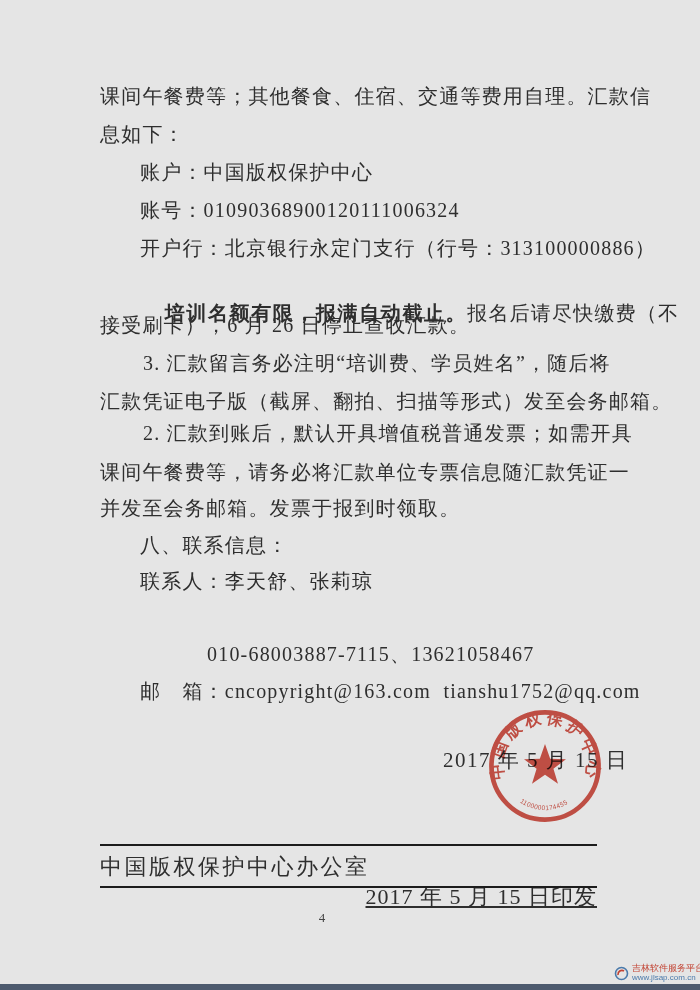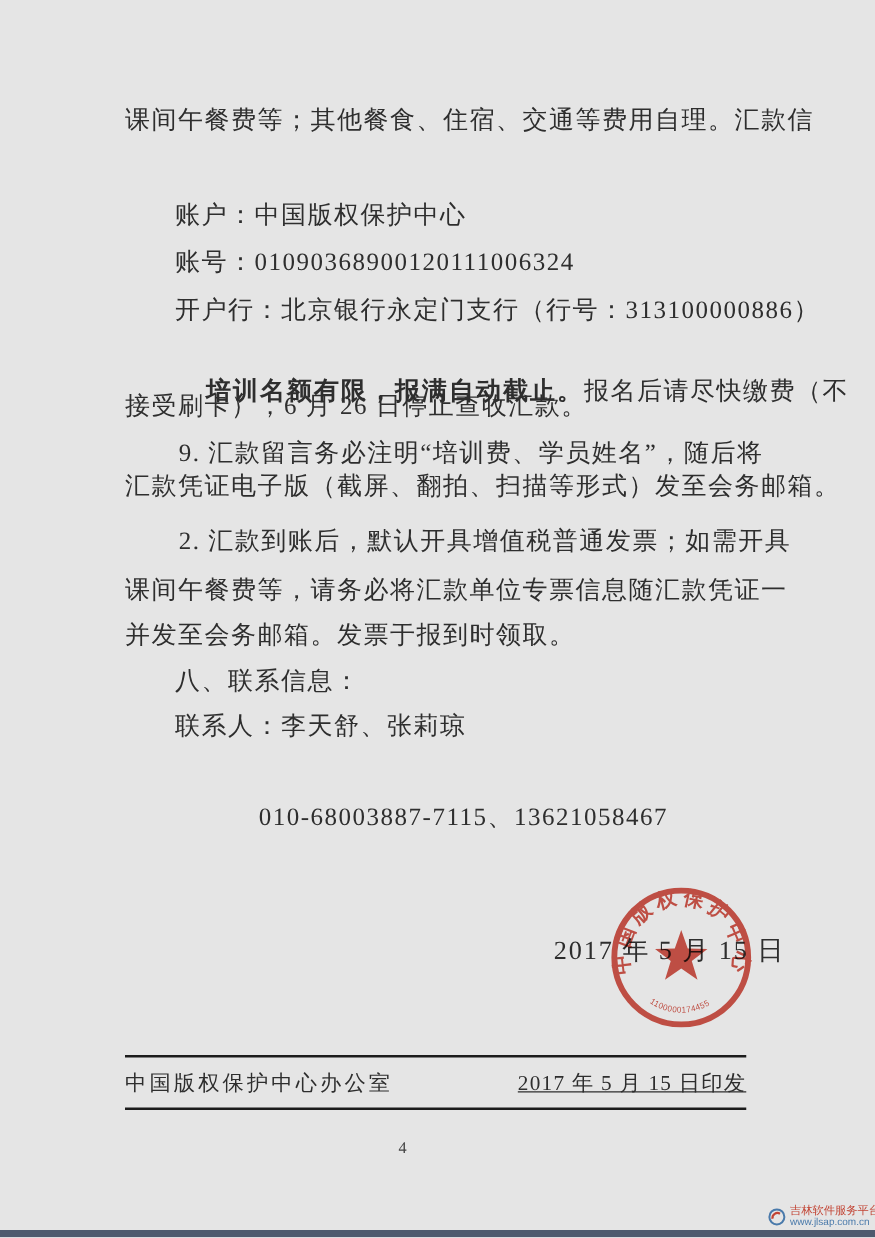--- a/index.html
+++ b/index.html
@@ -38,21 +38,21 @@
   }
   .footer-rule{
     position:absolute;
     left:100px;width:497px;height:2px;
     background:#1c1c1c;
   }
   .footer-row{
     position:absolute;
     top:852px;left:100px;width:497px;height:30px;
     line-height:30px;
-    font-size:17px;
+    font-size:22px;
   }
   .footer-left{
     float:left;letter-spacing:2.5px;white-space:pre;
   }
   .footer-right{
     float:right;letter-spacing:1px;white-space:pre;text-decoration:underline;
   }
   .page-number{
     position:absolute;
     top:910px;left:310px;width:24px;
@@ -72,35 +72,37 @@
   .wm-text{display:flex;flex-direction:column;line-height:9px;}
   .wm-line1{font-size:9px;color:#c24434;white-space:nowrap;font-family:"Liberation Sans","DejaVu Sans",sans-serif;}
   .wm-line2{font-size:8px;color:#4a7aab;white-space:nowrap;font-family:"Liberation Sans","DejaVu Sans",sans-serif;}
 </style>
 </head>
 <body>
 
 <div class="page">
 
   <div class="line" style="top:83px">课间午餐费等；其他餐食、住宿、交通等费用自理。汇款信</div>
+  <div class="line" style="top:121px">息如下：</div>
   <div class="line" style="top:159px;left:140px">账户：中国版权保护中心</div>
   <div class="line" style="top:197px;left:140px">账号：01090368900120111006324</div>
   <div class="line" style="top:235px;left:140px">开户行：北京银行永定门支行（行号：313100000886）</div>
   <div class="line" style="top:274px;left:140px">
     <span class="bold">培训名额有限，报满自动截止。</span><span>报名后请尽快缴费（不</span>
   </div>
   <div class="line" style="top:312px">接受刷卡），6 月 26 日停止查收汇款。</div>
-  <div class="line" style="top:350px;left:143px">9. 汇款留言务必注明“培训费、学员姓名”，随后将</div>
-  <div class="line" style="top:376px">汇款凭证电子版（截屏、翻拍、扫描等形式）发至会务邮箱。</div>
+  <div class="line" style="top:350px;left:143px">3. 汇款留言务必注明“培训费、学员姓名”，随后将</div>
+  <div class="line" style="top:388px">汇款凭证电子版（截屏、翻拍、扫描等形式）发至会务邮箱。</div>
   <div class="line" style="top:420px;left:143px">2. 汇款到账后，默认开具增值税普通发票；如需开具</div>
   <div class="line" style="top:459px">课间午餐费等，请务必将汇款单位专票信息随汇款凭证一</div>
   <div class="line" style="top:495px">并发至会务邮箱。发票于报到时领取。</div>
   <div class="line" style="top:568px;left:140px">联系人：李天舒、张莉琼</div>
   <div class="line" style="top:532px;left:140px">八、联系信息：</div>
   <div class="line" style="top:641px;left:207px">010-68003887-7115、13621058467</div>
+  <div class="line" style="top:678px;left:140px">邮　箱：cncopyright@163.com  tianshu1752@qq.com</div>
 
   <div class="date-line">2017 年 5 月 15 日</div>
 
   <svg class="stamp" viewBox="0 0 160 160" width="136" height="136">
     <defs>
       <path id="arcTop" d="M 33 97.1 A 50 50 0 1 1 127 97.1" fill="none"></path>
       <path id="arcBottom" d="M 48.7 121.5 A 52 52 0 0 0 111.3 121.5" fill="none"></path>
     </defs>
     <circle cx="80" cy="80" r="63" fill="none" stroke="#cd392b" stroke-width="5.5"></circle>
     <polygon points="80,54 73.9,71.6 55.3,72 70.1,83.2 64.7,101 80,90.4 95.3,101 89.9,83.2 104.7,72 86.1,71.6" fill="#cd392b"></polygon>

